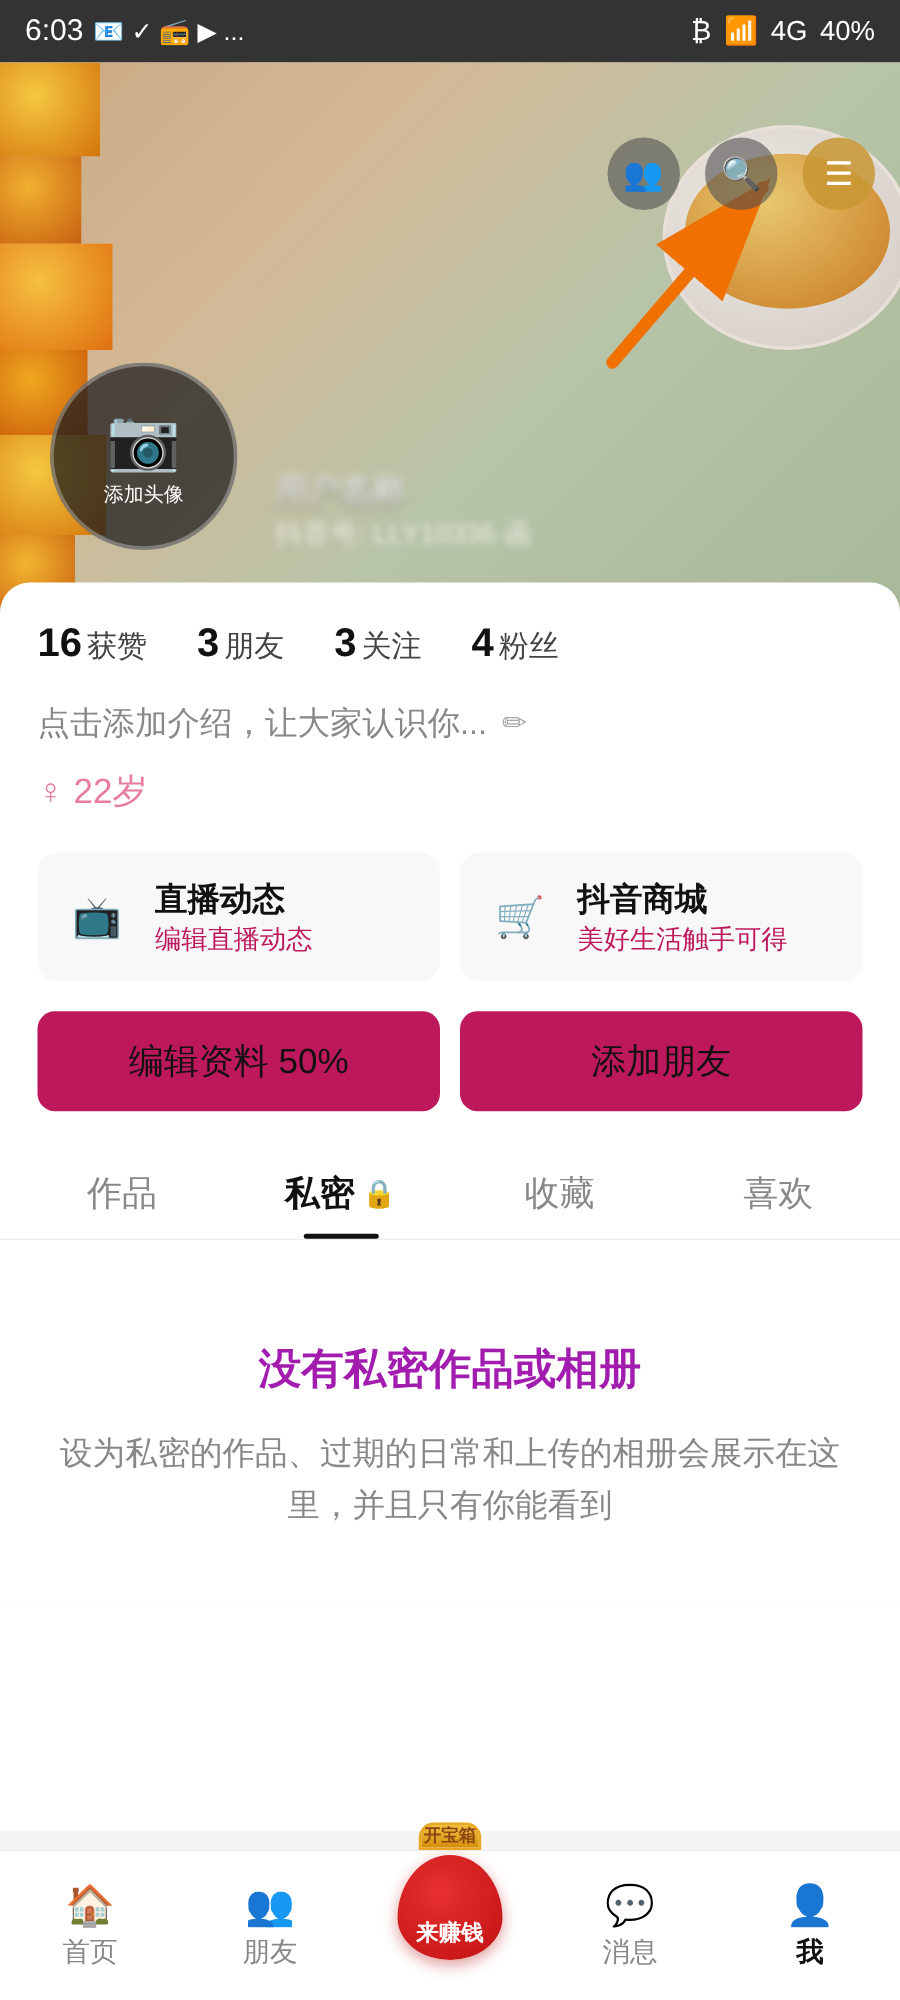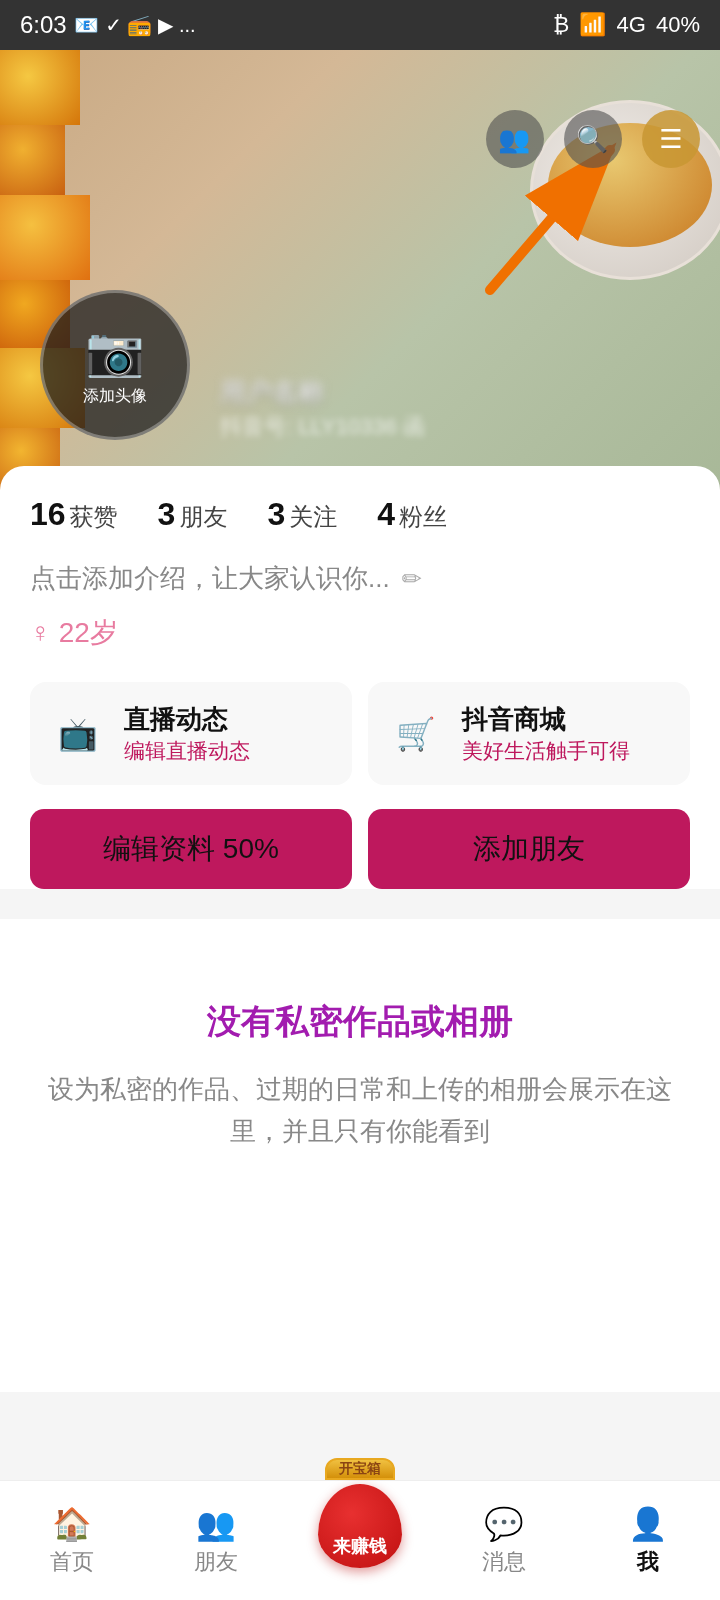--- a/index.html
+++ b/index.html
@@ -382,21 +382,21 @@
       background: radial-gradient(circle at 40% 35%, #e83030, #c01010);
       border-radius: 50% 50% 50% 50% / 60% 60% 40% 40%;
       position: relative;
       box-shadow: 0 4px 12px rgba(180,0,0,0.4);
     }
     .bag-top {
       position: absolute;
       top: -18px;
       left: 50%;
       transform: translateX(-50%);
-      width: 70px;
+      width: 50px;
       height: 22px;
       background: linear-gradient(to bottom, #f0c040, #d4900a);
       border-radius: 12px 12px 0 0;
       border: 2px solid #e8a820;
     }
     .bag-label {
       position: absolute;
       bottom: 10px;
       left: 50%;
       transform: translateX(-50%);
@@ -524,20 +524,35 @@
         <div class="service-sub">美好生活触手可得</div>
       </div>
     </div>
   </div>
 
   <div class="action-buttons">
     <button class="action-btn">编辑资料 50%</button>
     <button class="action-btn">添加朋友</button>
   </div>
 
+  <div class="tabs-row">
+    <div class="tab-item">
+      <span>作品</span>
+    </div>
+    <div class="tab-item active">
+      <span>私密</span>
+      <span class="tab-lock">🔒</span>
+    </div>
+    <div class="tab-item">
+      <span>收藏</span>
+    </div>
+    <div class="tab-item">
+      <span>喜欢</span>
+    </div>
+  </div>
 </div>
 
 <div class="empty-section">
   <div class="empty-title">没有私密作品或相册</div>
   <div class="empty-desc">设为私密的作品、过期的日常和上传的相册会展示在这里，并且只有你能看到</div>
 </div>
 
 <div class="spacer"></div>
 
 <div class="bottom-nav">

